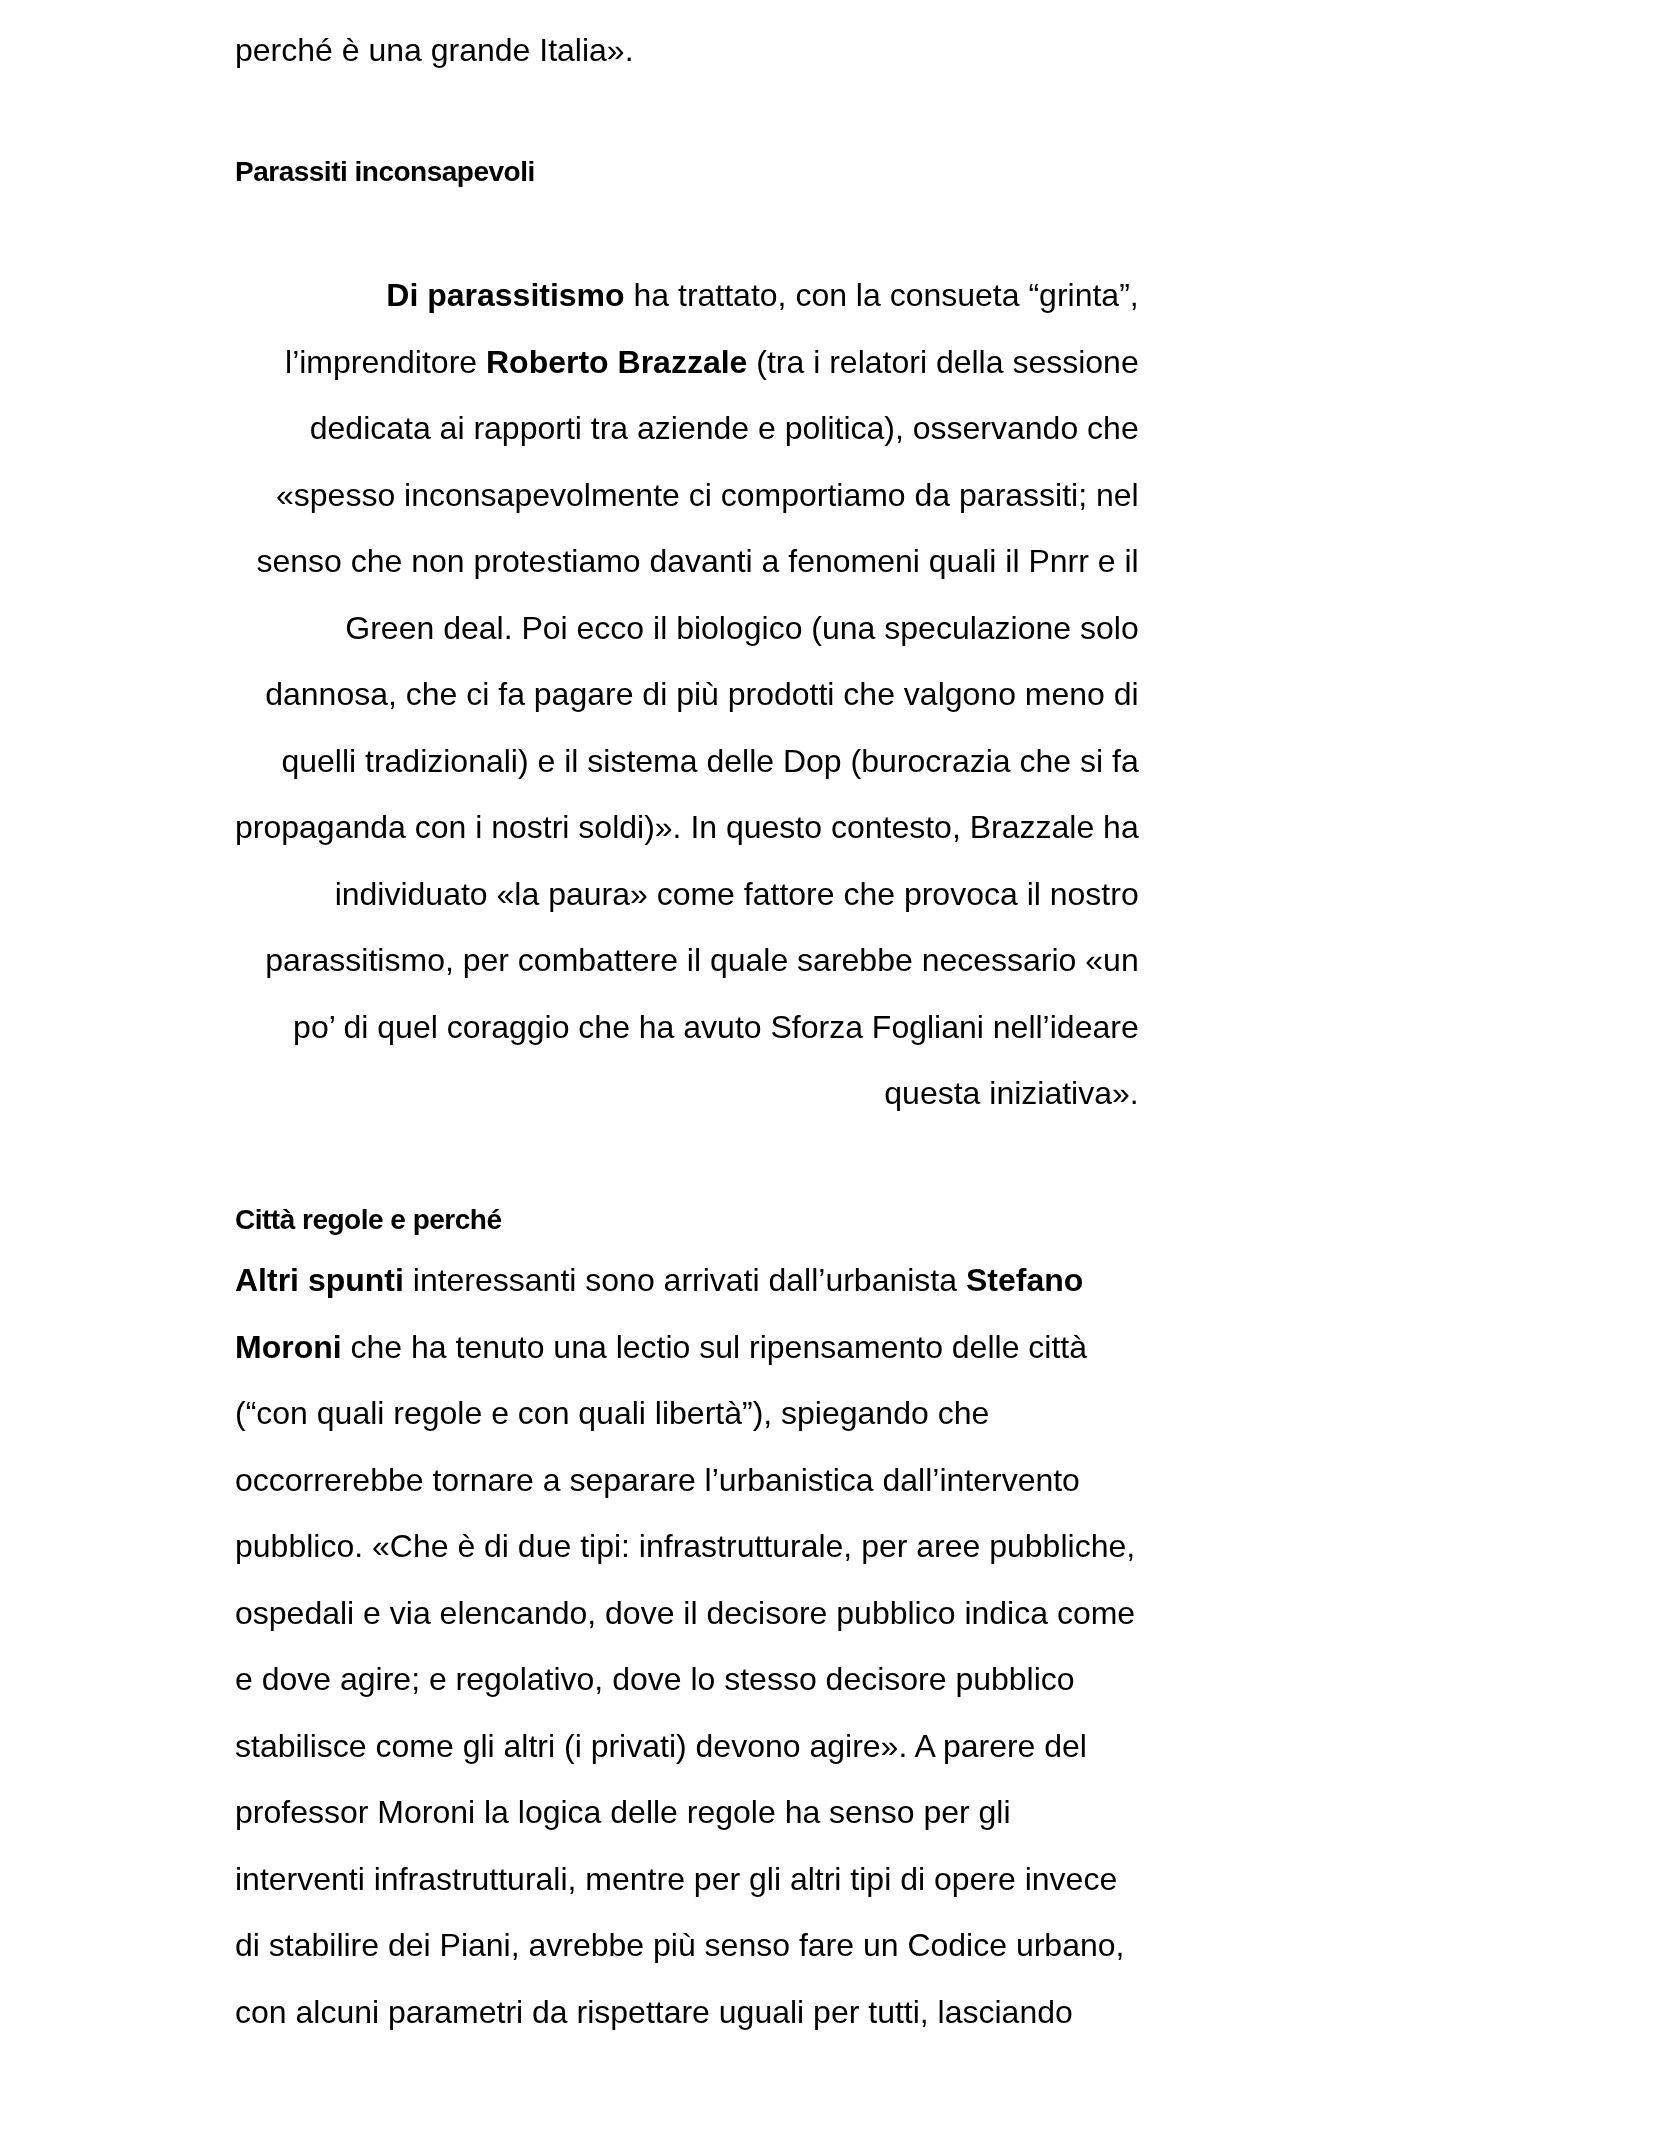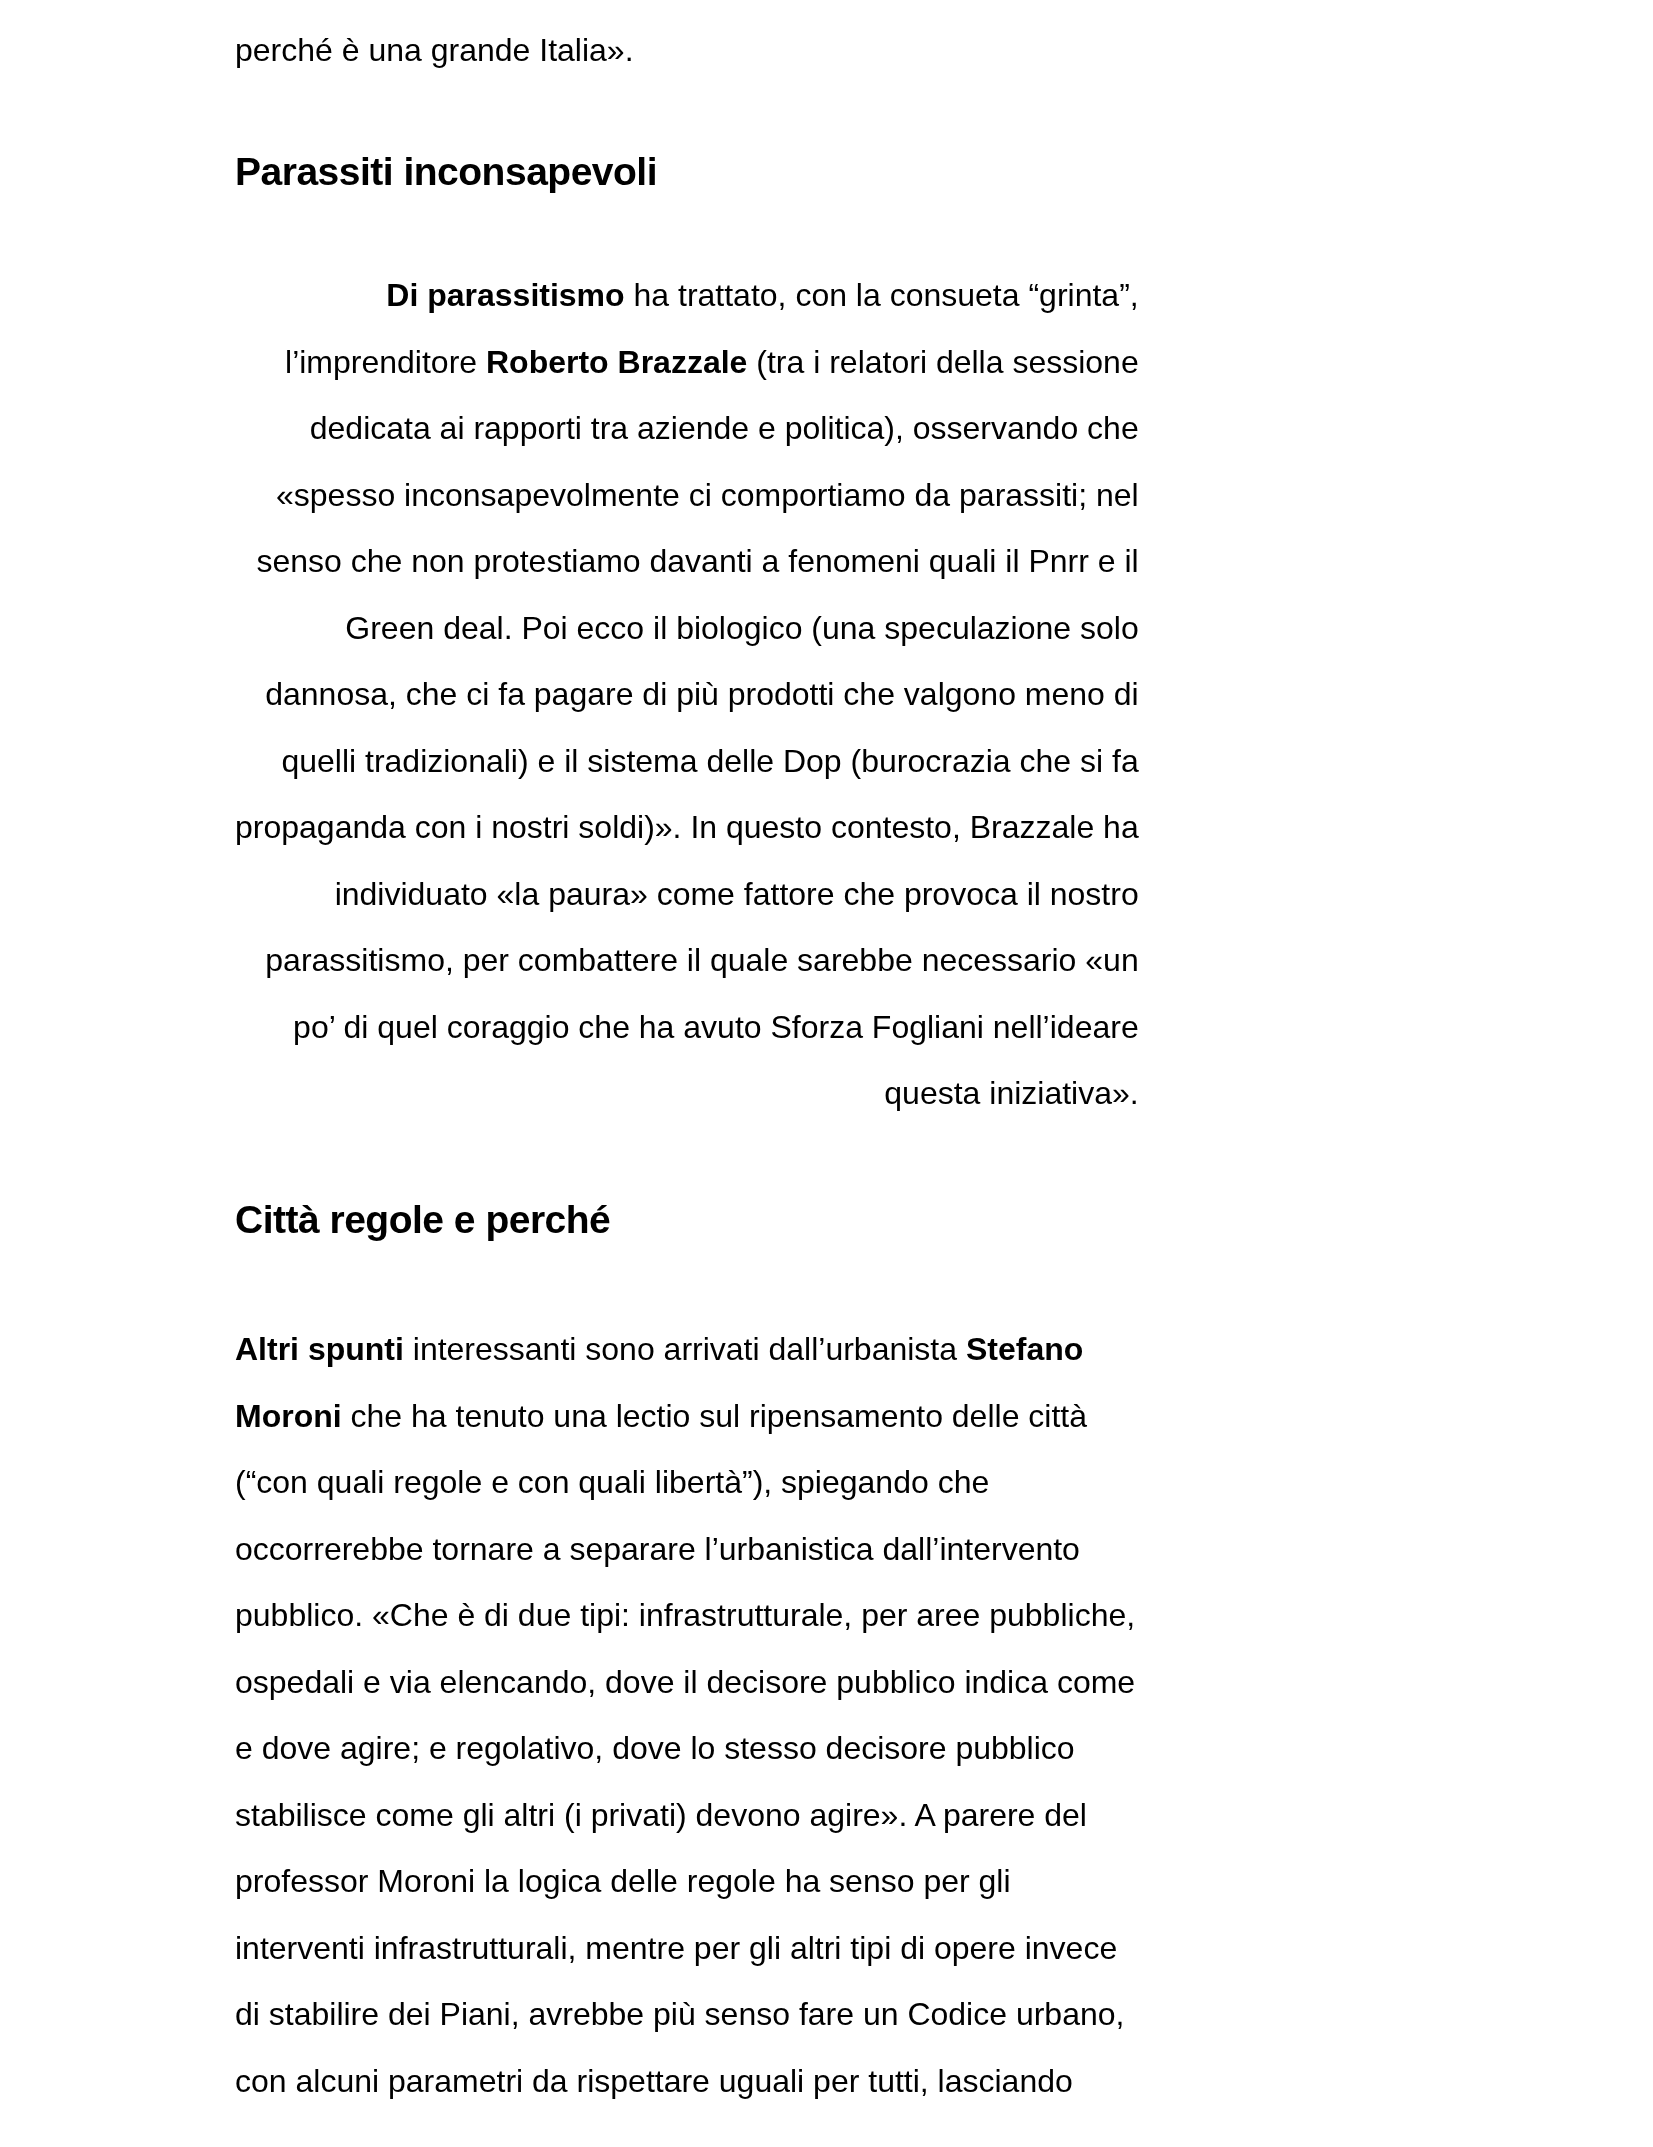--- a/index.html
+++ b/index.html
@@ -21,36 +21,36 @@
     left: 235px;
     margin: 0;
     white-space: pre;
   }
   .doc-paragraph {
     font-size: 32px;
     line-height: 66.5px;
     font-weight: 400;
   }
   .doc-heading {
-    font-size: 39px;
+    font-size: 28px;
     line-height: 66.5px;
     font-weight: 700;
     letter-spacing: -0.5px;
     text-align: center;
   }
   .doc-line { height: 66.5px; }
   .run { white-space: pre; }
   .run.bold { font-weight: 700; }
   .run.italic { }
   
   .block-0 { top: 17px; }
   .block-1 { top: 139px; }
   .block-2 { top: 262px; text-align: right; }
   .block-3 { top: 1187px; }
-  .block-4 { top: 1316px; }
+  .block-4 { top: 1247px; }
 </style>
 </head>
 <body>
 
 <div class="page">
   <div>
       <div class="doc-block doc-paragraph block-0"><div class="doc-line"><span class="run">perché è una grande Italia».</span></div></div>
       <h2 class="doc-block doc-heading block-1">Parassiti inconsapevoli</h2>
       <div class="doc-block doc-paragraph block-2"><div class="doc-line"><span class="run bold">Di parassitismo</span><span class="run"> ha trattato, con la consueta “grinta”,</span></div><div class="doc-line"><span class="run">l’imprenditore </span><span class="run bold">Roberto Brazzale</span><span class="run"> (tra i relatori della sessione</span></div><div class="doc-line"><span class="run">dedicata ai rapporti tra aziende e politica), osservando che</span></div><div class="doc-line"><span class="run">«spesso inconsapevolmente ci comportiamo da parassiti; nel</span></div><div class="doc-line"><span class="run">senso che non protestiamo davanti a fenomeni quali il Pnrr e il</span></div><div class="doc-line"><span class="run">Green deal. Poi ecco il biologico (una speculazione solo</span></div><div class="doc-line"><span class="run">dannosa, che ci fa pagare di più prodotti che valgono meno di</span></div><div class="doc-line"><span class="run">quelli tradizionali) e il sistema delle Dop (burocrazia che si fa</span></div><div class="doc-line"><span class="run">propaganda con i nostri soldi)». In questo contesto, Brazzale ha</span></div><div class="doc-line"><span class="run">individuato «la paura» come fattore che provoca il nostro</span></div><div class="doc-line"><span class="run">parassitismo, per combattere il quale sarebbe necessario «un</span></div><div class="doc-line"><span class="run">po’ di quel coraggio che ha avuto Sforza Fogliani nell’ideare</span></div><div class="doc-line"><span class="run">questa iniziativa».</span></div></div>
       <h2 class="doc-block doc-heading block-3">Città regole e perché</h2>

